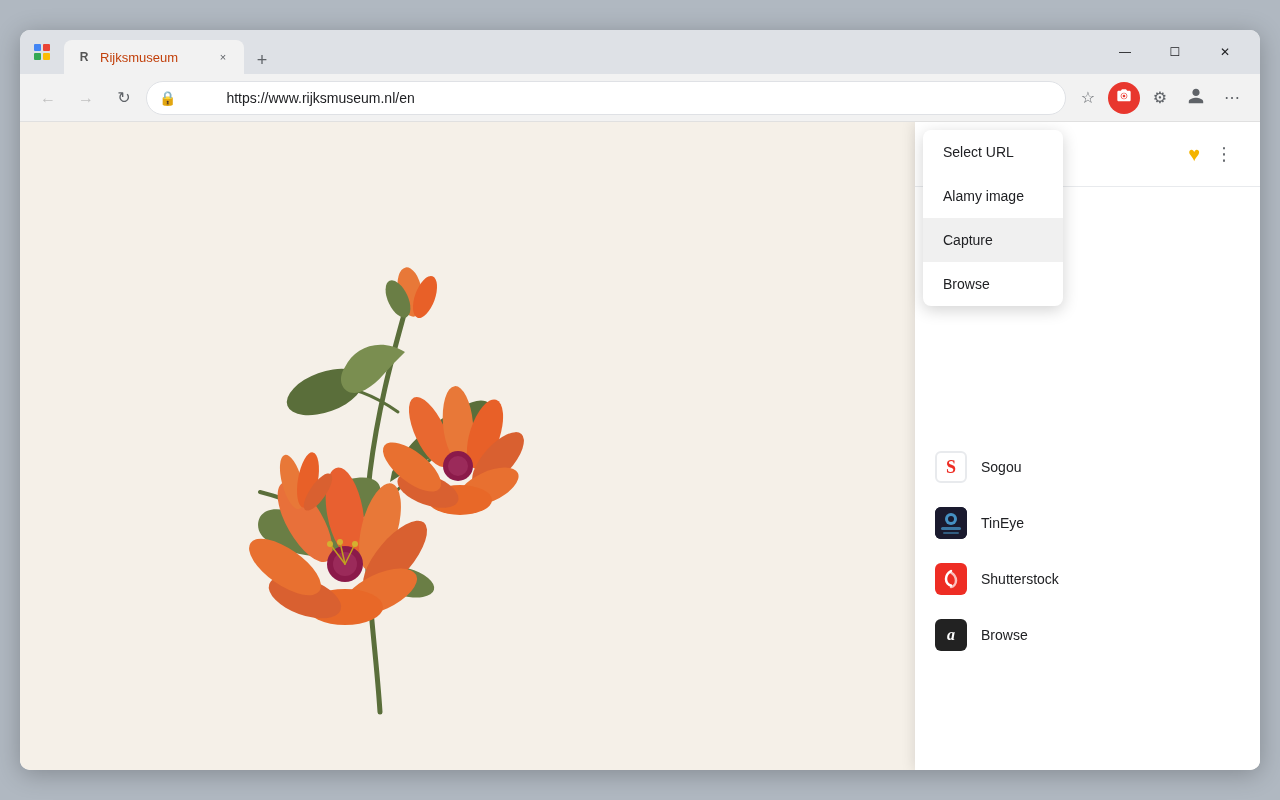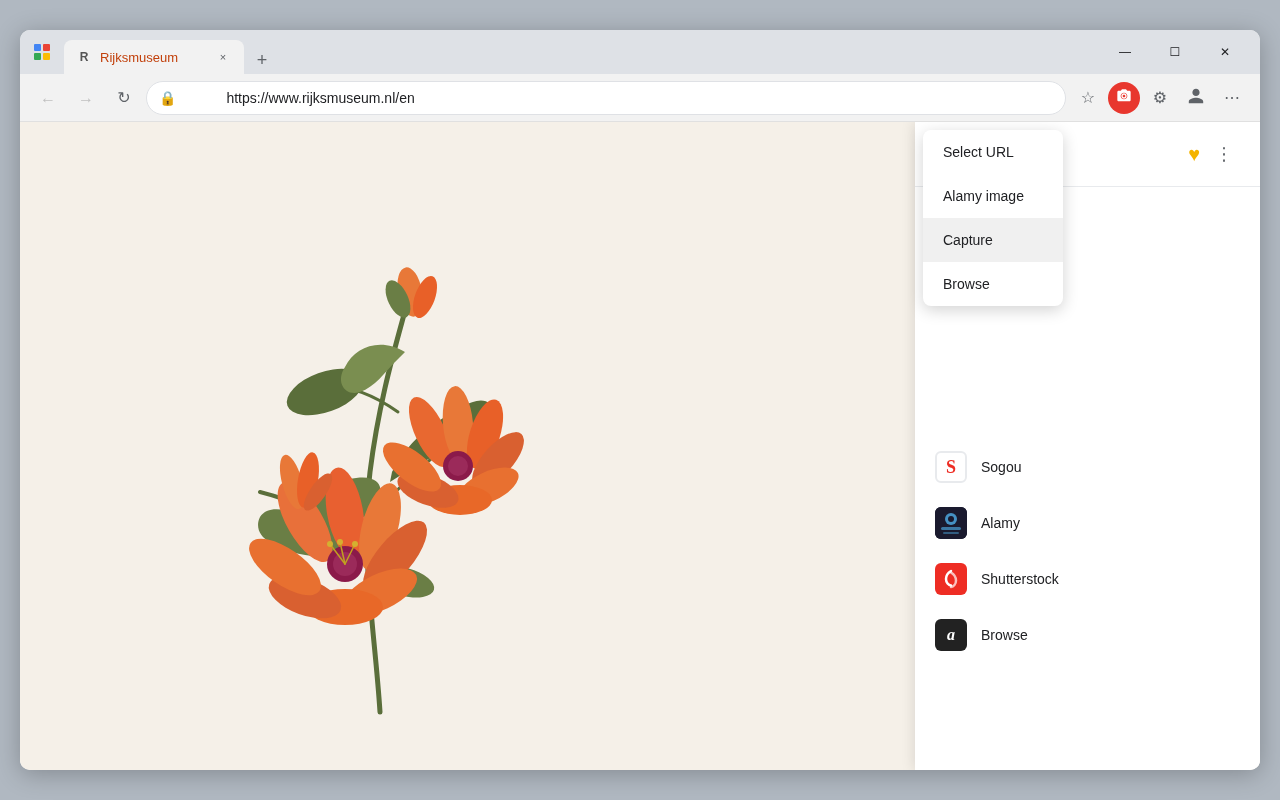--- a/index.html
+++ b/index.html
@@ -509,21 +509,21 @@
           <div class="engine-logo" style="background: #1a1a2e; overflow: hidden;">
             <svg width="32" height="32" viewBox="0 0 32 32">
 
               <rect width="32" height="32" fill="#1a1a2e"></rect>
               <circle cx="16" cy="12" r="6" fill="#4a9fd4" opacity="0.9"></circle>
               <circle cx="16" cy="12" r="3" fill="#1a1a2e"></circle>
               <rect x="6" y="20" width="20" height="3" rx="1.5" fill="#4a9fd4" opacity="0.7"></rect>
               <rect x="8" y="25" width="16" height="2" rx="1" fill="#4a9fd4" opacity="0.5"></rect>
             </svg>
           </div>
-          <span class="engine-name">Alamy</span>
+          <span class="engine-name">TinEye</span>
         </div>
 
         <div class="engine-item">
           <div class="engine-logo" style="background: #ee2d24; border-radius: 6px;">
             <svg width="22" height="22" viewBox="0 0 22 22">
               <path d="M11 3 C11 3 6 6 6 11 C6 14.5 8.5 17.5 11 17.5" stroke="white" stroke-width="2.5" fill="none" stroke-linecap="round"></path>
               <path d="M11 4.5 C11 4.5 16 7.5 16 12.5 C16 16 13.5 18.5 11 19" stroke="white" stroke-width="2.5" fill="none" stroke-linecap="round" opacity="0.7"></path>
             </svg>
           </div>
           <span class="engine-name">Shutterstock</span>

